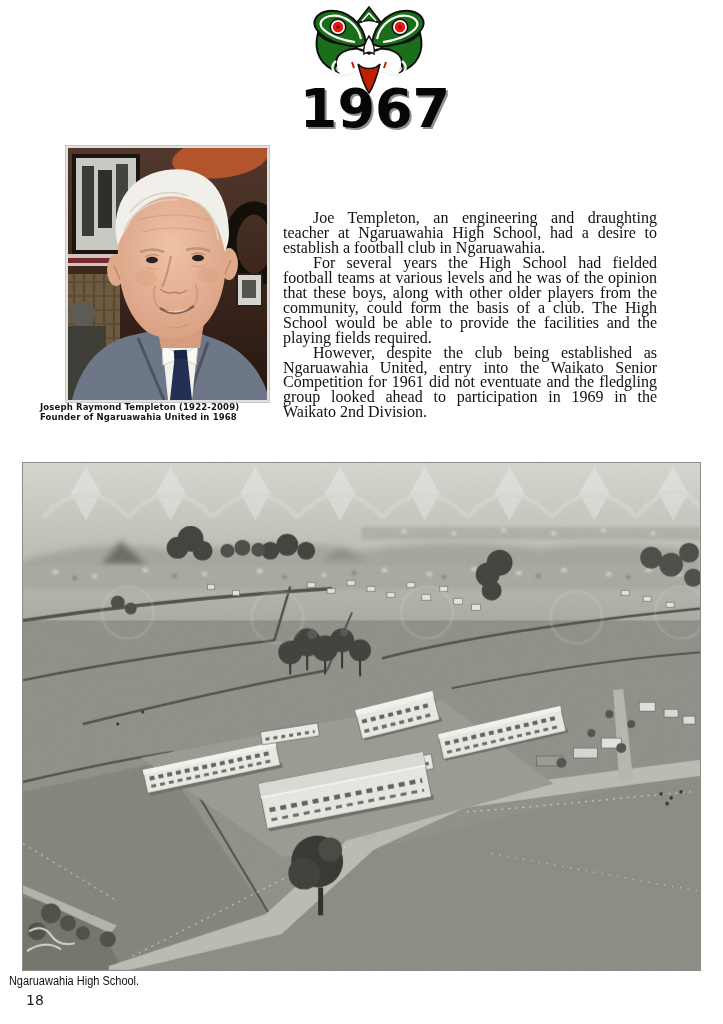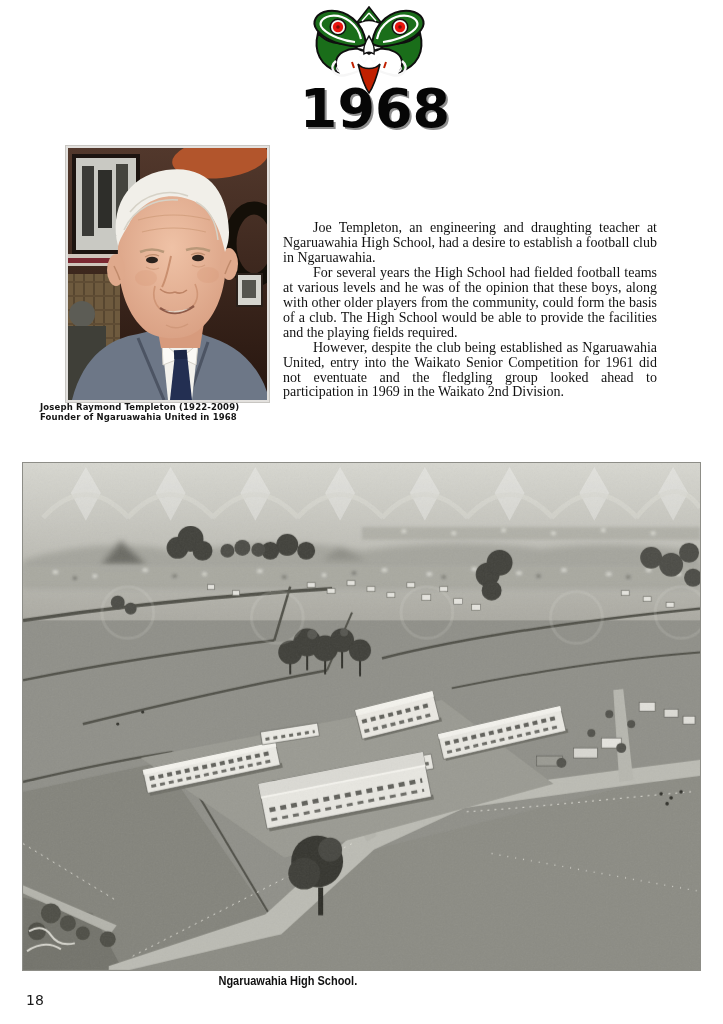--- a/index.html
+++ b/index.html
@@ -16,30 +16,30 @@
 
   
   .portrait{position:absolute;left:66px;top:146px;width:199px;height:252px;margin:0;
             border:2px solid #e3e1de;box-shadow:0 0 0 1px #c8c6c2;box-sizing:content-box;}
   .portrait svg{display:block;width:100%;height:100%;}
   .portrait-caption{position:absolute;left:40px;top:403px;width:252px;
             font-family:"DejaVu Sans","Liberation Sans",sans-serif;font-weight:bold;
             font-size:8.5px;line-height:9.8px;color:#151515;letter-spacing:.15px;}
 
   
-  .article{position:absolute;left:283px;top:221px;width:374px;
-           font-size:14px;line-height:14.95px;text-align:justify;}
+  .article{position:absolute;left:283px;top:211px;width:374px;
+           font-size:16px;line-height:14.95px;text-align:justify;}
   .article p{margin:0;text-indent:30px;}
 
   
   .aerial{position:absolute;left:22px;top:462px;width:679px;height:509px;margin:0;
           border:1px solid #8d8d87;box-sizing:border-box;background:#9a9a92;}
   .aerial svg{display:block;width:100%;height:100%;}
-  .photo-caption{position:absolute;left:0;top:974px;width:576px;text-align:center;
-          font-family:"Liberation Sans","DejaVu Sans",sans-serif;font-weight:bold;font-size:12.5px;color:#111;}
+  .photo-caption{position:absolute;left:0;top:974px;width:576px;
+          font-family:"Liberation Sans","DejaVu Sans",sans-serif;font-weight:normal;font-size:12.5px;color:#111;}
   .photo-caption span{display:inline-block;transform:scaleX(.88);}
 
   .page-number{position:absolute;left:26px;top:992px;
           font-family:"DejaVu Sans","Liberation Sans",sans-serif;font-size:14px;color:#1a1a1a;}
 </style>
 </head>
 <body>
 
 <div class="page">
 
@@ -73,21 +73,21 @@
 
       <path d="M28 55 Q22 60 26 66 Q30 71 38 69 Q52 66 58 60" stroke="#f6f6f6" stroke-width="2.4" fill="none"></path>
       <path d="M30 60 q-3 4 2 6" stroke="#f6f6f6" stroke-width="1.4" fill="none"></path>
       <path d="M94 55 Q100 60 96 66 Q92 71 84 69 Q70 66 64 60" stroke="#f6f6f6" stroke-width="2.4" fill="none"></path>
       <path d="M92 60 q3 4 -2 6" stroke="#f6f6f6" stroke-width="1.4" fill="none"></path>
       <path d="M44 56 l2 6 M78 56 l-2 6" stroke="#c02000" stroke-width="2"></path>
 
       <path d="M50 58 C53 70 56 80 61 87 C66 80 69 70 72 58 C67 64 55 64 50 58 Z" fill="#c02000" stroke="#0f0f0f" stroke-width="1.5"></path>
     </svg>
   </div>
-  <div class="year">1968</div>
+  <div class="year">1967</div>
 
   <figure class="portrait">
     <svg viewBox="0 0 199 252" preserveAspectRatio="none" aria-hidden="true">
       <defs>
         <linearGradient id="pbg" x1="0" y1="0" x2="0" y2="1">
           <stop offset="0" stop-color="#52382c"></stop>
             <stop offset="1" stop-color="#27160f"></stop>
         </linearGradient>
         <radialGradient id="skin" cx="50%" cy="40%" r="70%">
           <stop offset="0" stop-color="#efc2a6"></stop>

